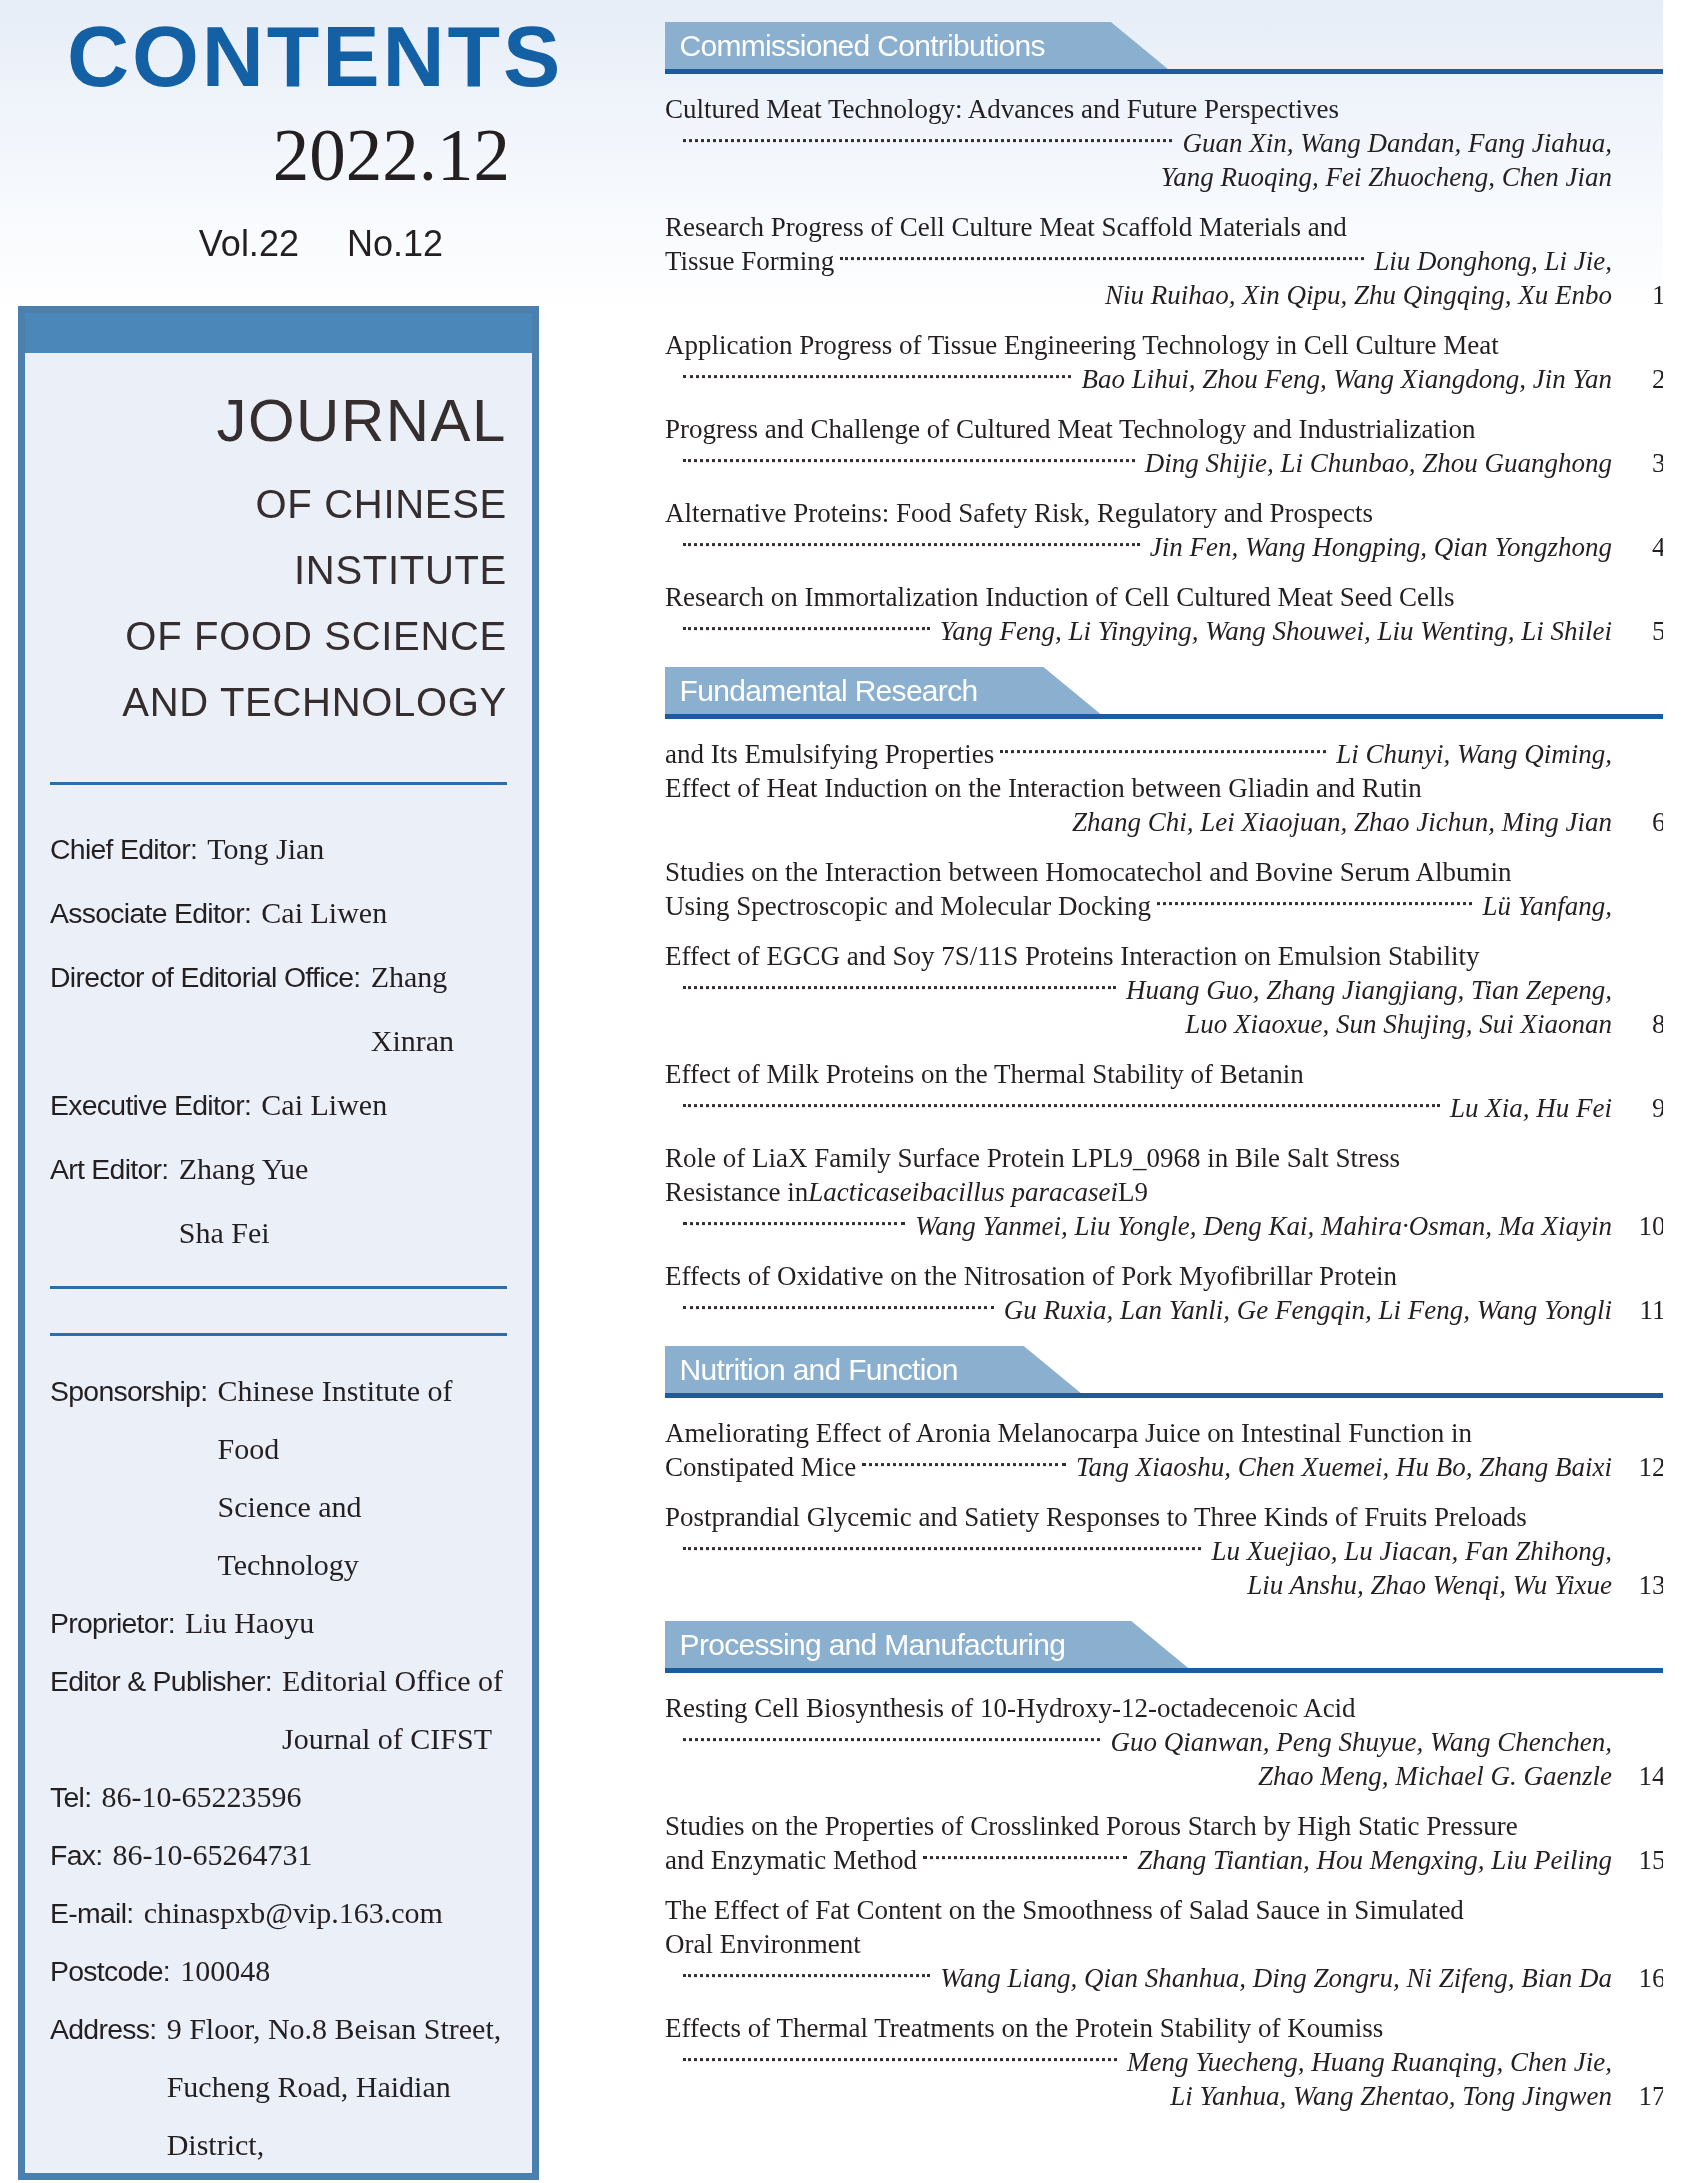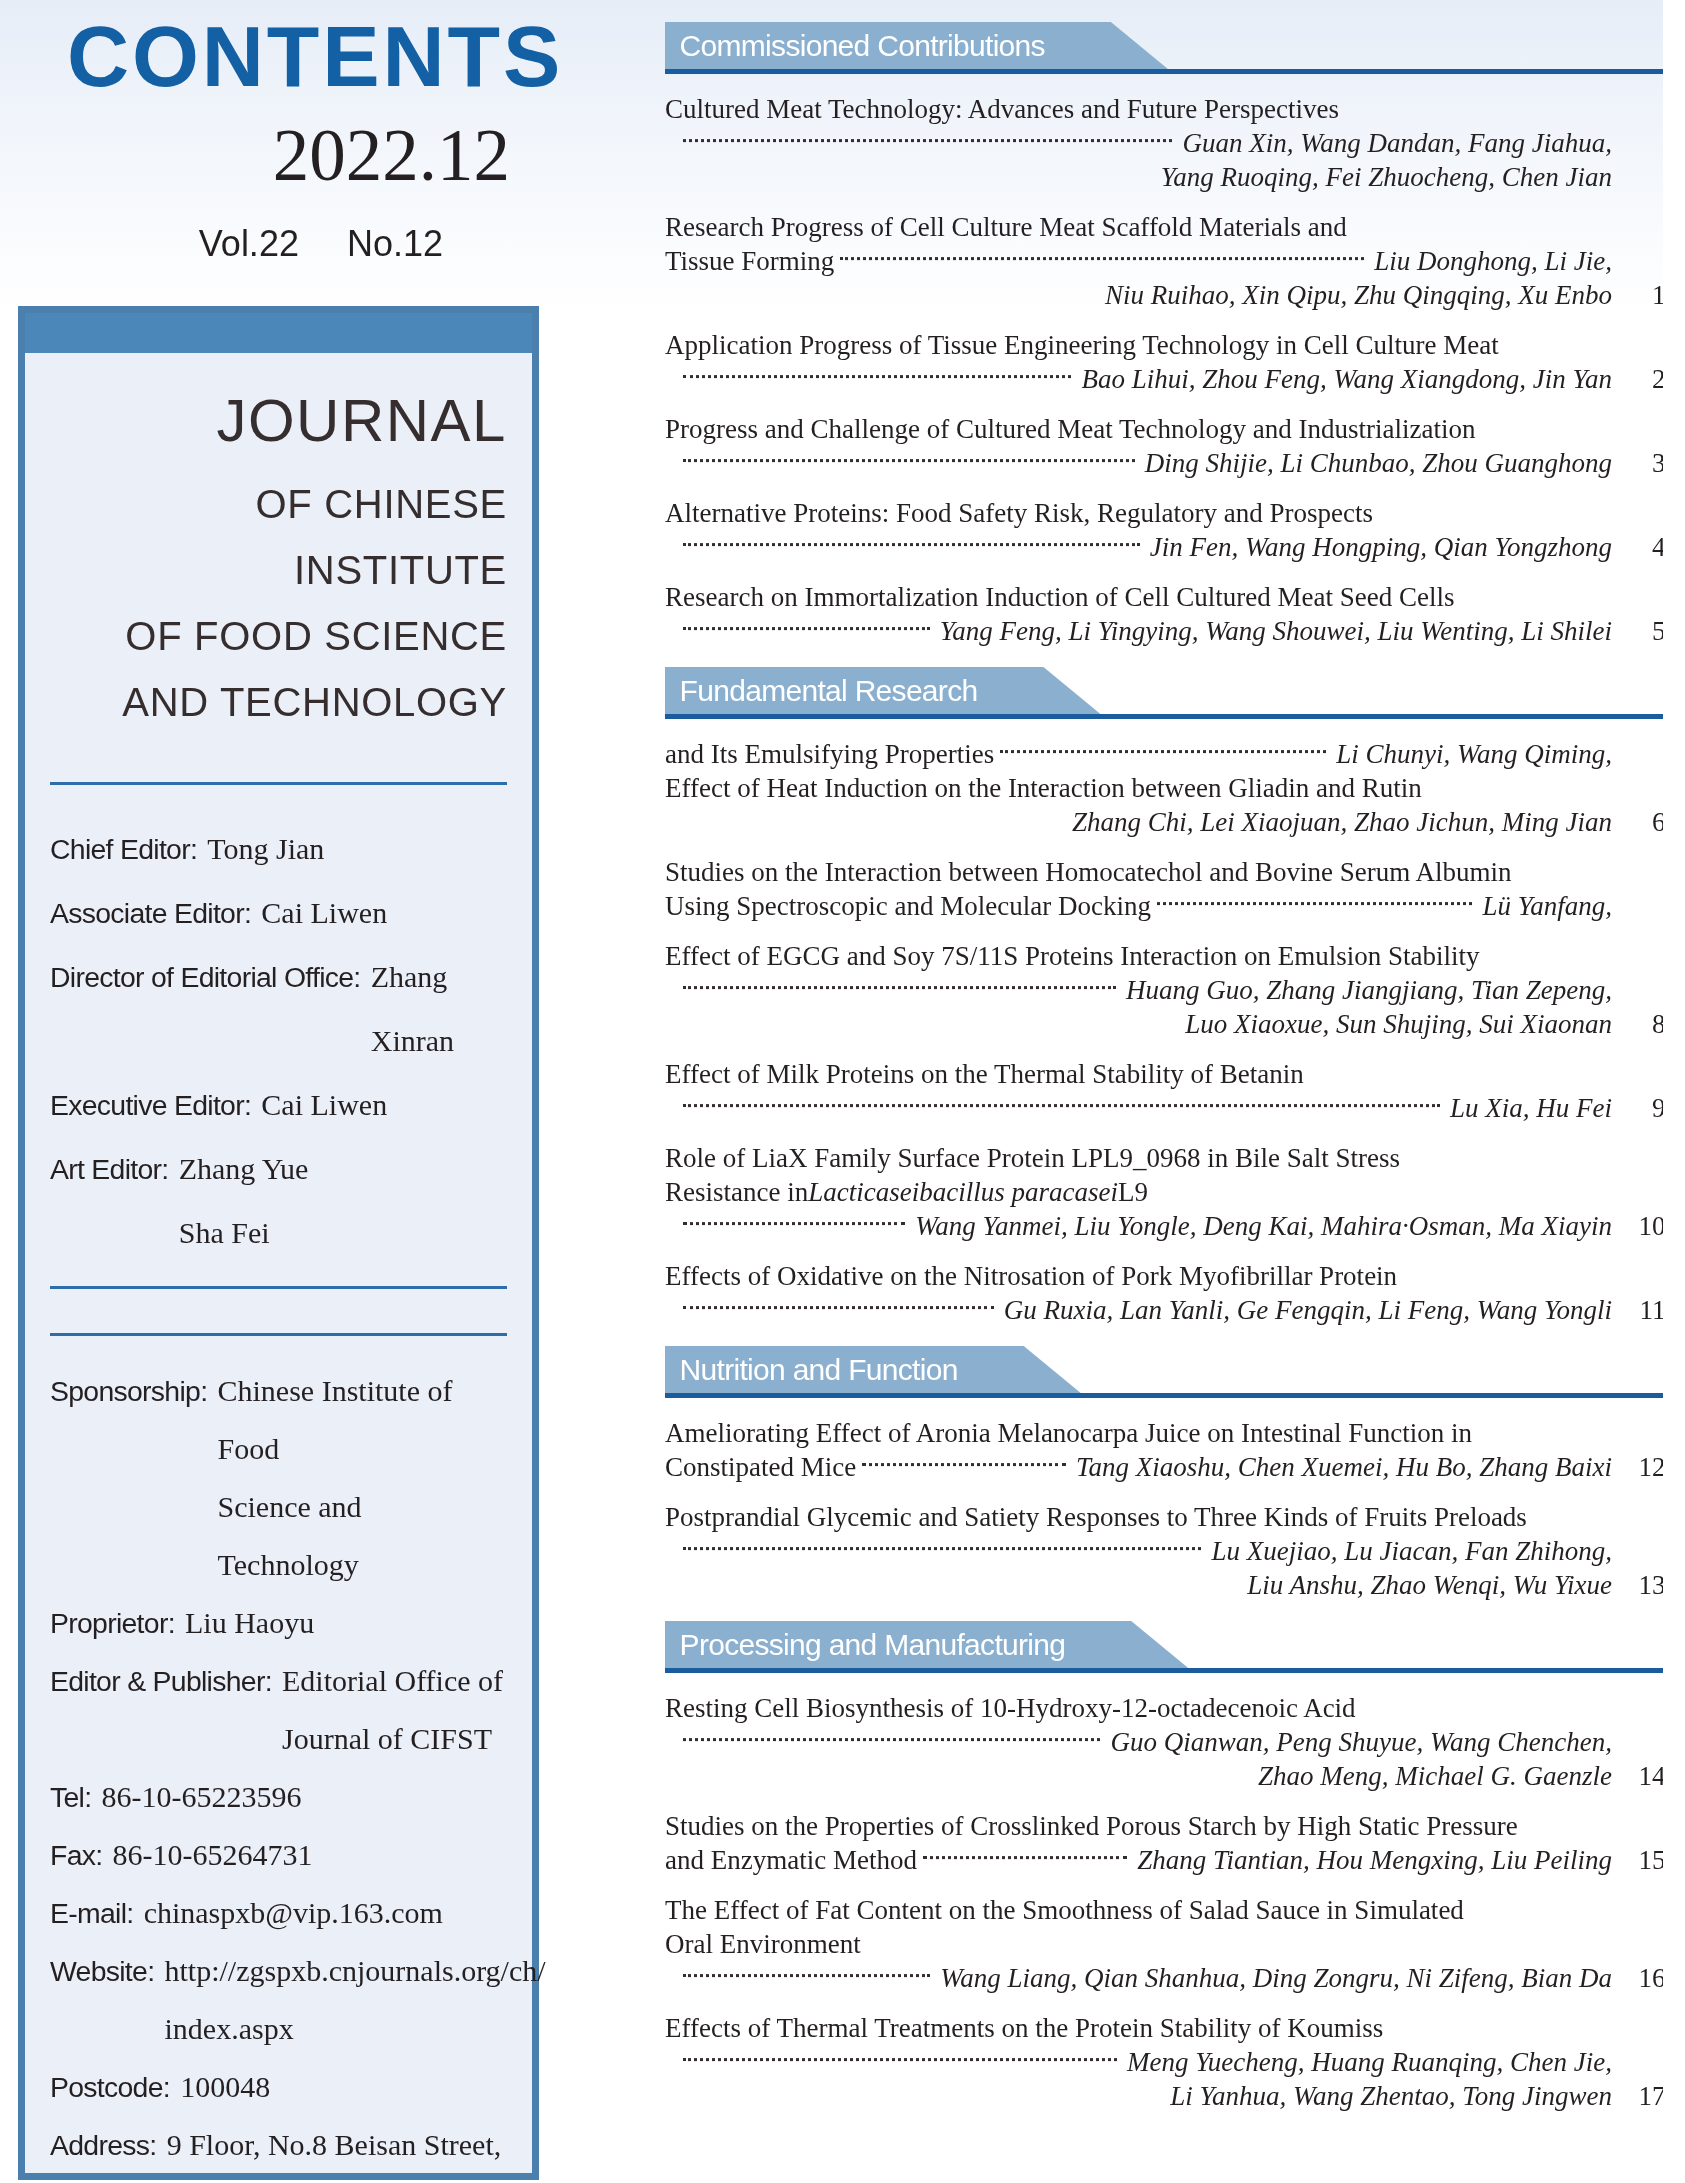--- a/index.html
+++ b/index.html
@@ -126,25 +126,20 @@
           </div>
           <div class="side-row">
             <span class="side-label">Fax:</span>
             <span class="side-value">86-10-65264731</span>
           </div>
           <div class="side-row">
             <span class="side-label">E-mail:</span>
             <span class="side-value">chinaspxb@vip.163.com</span>
           </div>
           <div class="side-row">
-            <span class="side-label">Website:</span>
-            <span class="side-value">http://zgspxb.cnjournals.org/ch/
-index.aspx</span>
-          </div>
-          <div class="side-row">
             <span class="side-label">Postcode:</span>
             <span class="side-value">100048</span>
           </div>
           <div class="side-row">
             <span class="side-label">Address:</span>
             <span class="side-value">9 Floor, No.8 Beisan Street,
 Fucheng Road, Haidian District,
 Beijing, China</span>
           </div>
         </div>

